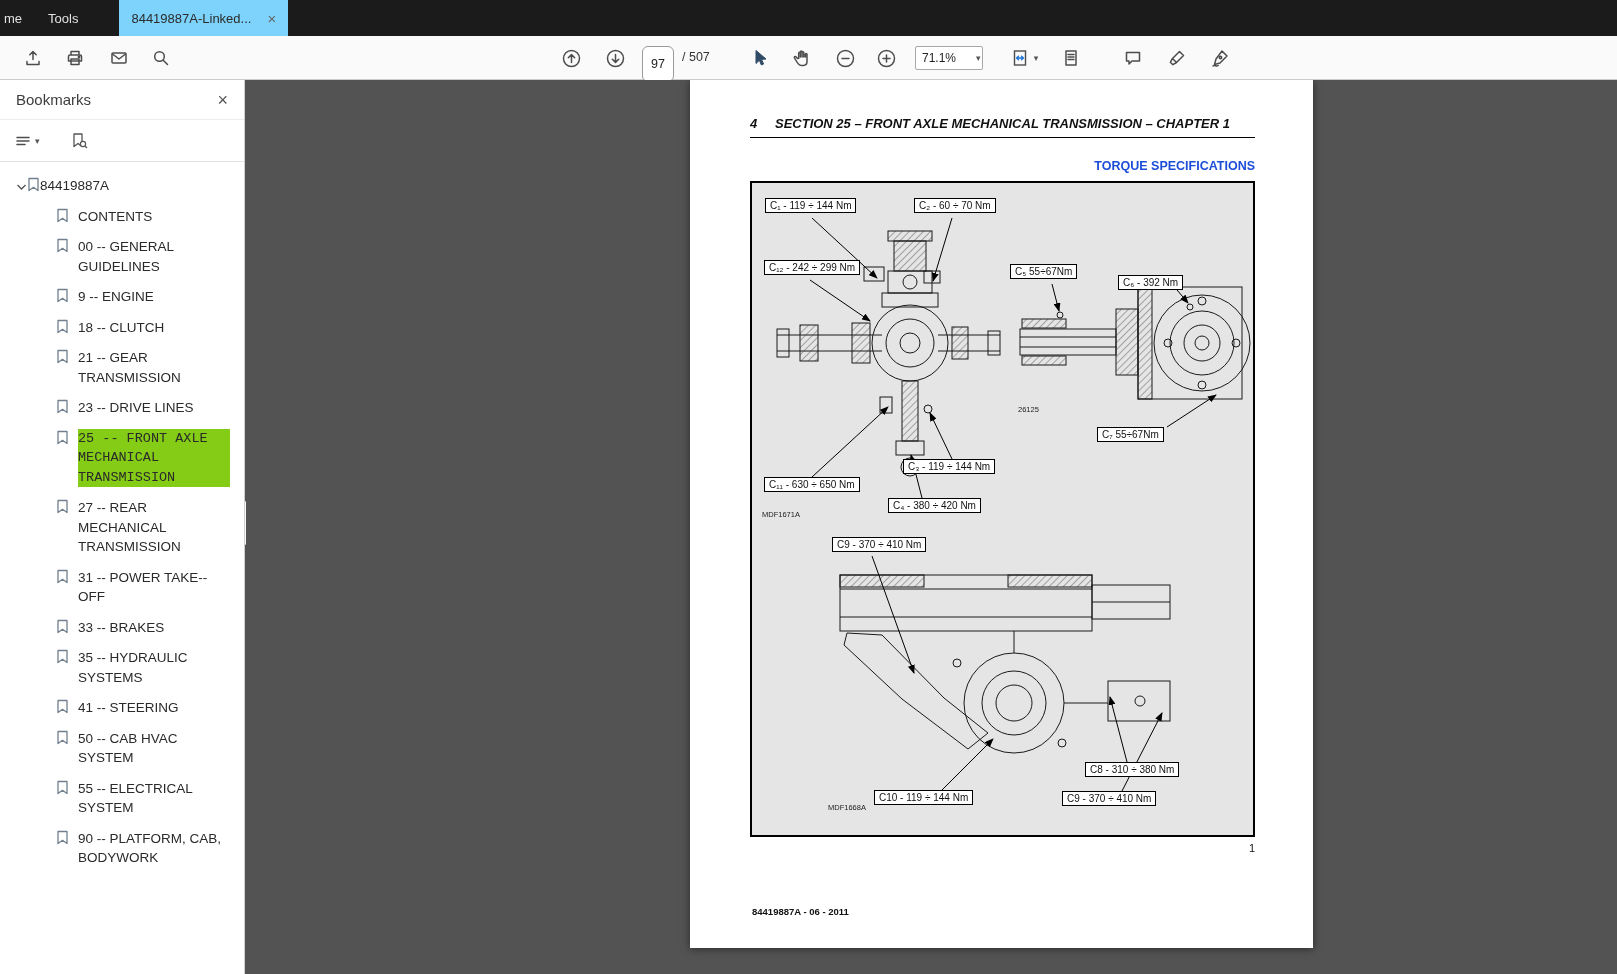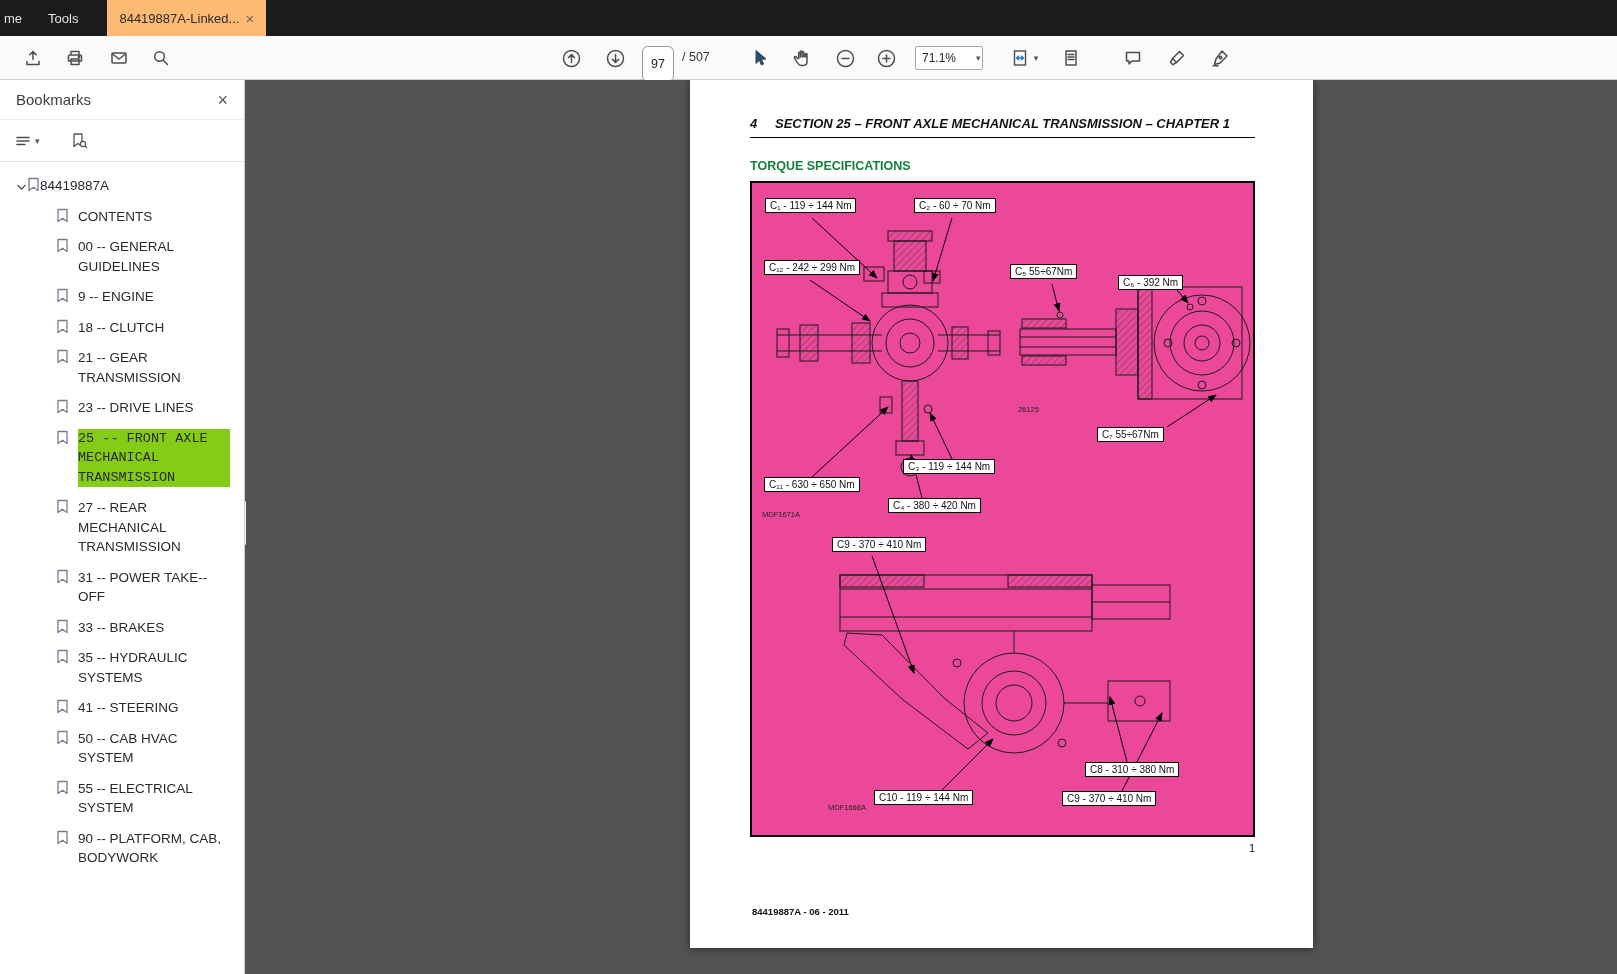--- a/index.html
+++ b/index.html
@@ -3,21 +3,21 @@
 <meta charset="utf-8">
 <style>
   *{margin:0;padding:0;box-sizing:border-box}
   html,body{width:1617px;height:974px;overflow:hidden;font-family:"Liberation Sans",sans-serif;background:#535353;}
   .app{position:relative;width:1617px;height:974px;}
 
   
   .tabbar{position:absolute;top:0;left:0;right:0;height:36px;background:#1b1b1b;display:flex;align-items:stretch;}
   .tab{display:flex;align-items:center;color:#e2e2e2;font-size:13px;padding:0 13px;cursor:default;}
   .tab-home{padding-left:4px;}
-  .tab-doc{background:#fdba74;color:#2b2b2b;margin-left:16px;padding:0 12px;display:flex;align-items:center;gap:0;}
+  .tab-doc{background:#7dd3fc;color:#2b2b2b;margin-left:28px;padding:0 12px;display:flex;align-items:center;gap:10px;}
   .tab-close{color:#666;font-size:15px;line-height:1;margin-left:6px;}
 
   
   .toolbar{position:absolute;top:36px;left:0;right:0;height:44px;background:#fafafa;border-bottom:1px solid #cccccc;}
   .tbtn{position:absolute;top:7px;width:30px;height:30px;display:flex;align-items:center;justify-content:center;border-radius:3px;}
   .tbtn svg{display:block}
   .tb-ic{stroke:#4d4d4d;stroke-width:1.5;fill:none;stroke-linecap:round;stroke-linejoin:round;}
   .page-input{position:absolute;left:642px;top:10px;width:32px;height:36px;border:1px solid #9a9a9a;background:#fff;text-align:center;font-size:12.5px;color:#222;border-radius:6px;}
   .page-total{position:absolute;left:682px;top:14px;font-size:12.5px;color:#333;}
   .zoom-box{position:absolute;left:915px;top:10px;width:68px;height:24px;border:1px solid #a8a8a8;background:#fff;border-radius:2px;display:flex;align-items:center;justify-content:space-between;padding:0 6px;font-size:12px;color:#222;gap:20px;}
@@ -44,22 +44,22 @@
 
   
   .panel-handle{position:absolute;left:245px;top:421px;width:14px;height:44px;background:#f7f7f7;border:1px solid #bbb;border-left:none;border-radius:0 3px 3px 0;display:flex;align-items:center;justify-content:center;font-size:9px;color:#555;}
 
   
   .docarea{position:absolute;left:246px;top:0;right:0;bottom:0;background:#535353;overflow:hidden;}
   .page{position:absolute;left:444px;top:0;width:623px;height:868px;background:#fff;box-shadow:0 1px 8px rgba(0,0,0,.5);}
   .pg-head{position:absolute;left:60px;top:36px;width:505px;border-bottom:1.5px solid #000;padding-bottom:6px;font-style:italic;font-weight:bold;font-size:13px;color:#111;}
   .pg-no{position:absolute;left:0;top:0;}
   .pg-head-title{display:block;text-align:center;}
-  .fig-title{position:absolute;left:60px;top:79px;width:505px;text-align:left;font-weight:bold;font-size:12.5px;color:#15803d;}
-  .figure{position:absolute;left:60px;top:101px;width:505px;height:656px;border:2px solid #000;background:#ec4899;}
+  .fig-title{position:absolute;left:60px;top:79px;width:505px;text-align:right;font-weight:bold;font-size:12.5px;color:#1d4ed8;}
+  .figure{position:absolute;left:60px;top:101px;width:505px;height:656px;border:2px solid #000;background:#e5e5e5;}
   .figure svg.diag{position:absolute;left:0;top:0;}
   .co{position:absolute;border:1px solid #000;background:#fff;font-size:10px;color:#111;padding:1px 4px;white-space:nowrap;z-index:2;}
   .figref{position:absolute;font-size:7.5px;color:#222;z-index:2;}
   .fig-pageno{position:absolute;left:60px;top:762px;width:505px;text-align:right;font-size:11px;color:#111;}
   .pg-footer{position:absolute;left:62px;top:826px;font-weight:bold;font-size:9.5px;color:#111;}
 </style>
 </head>
 <body>
 
 <div class="app">

